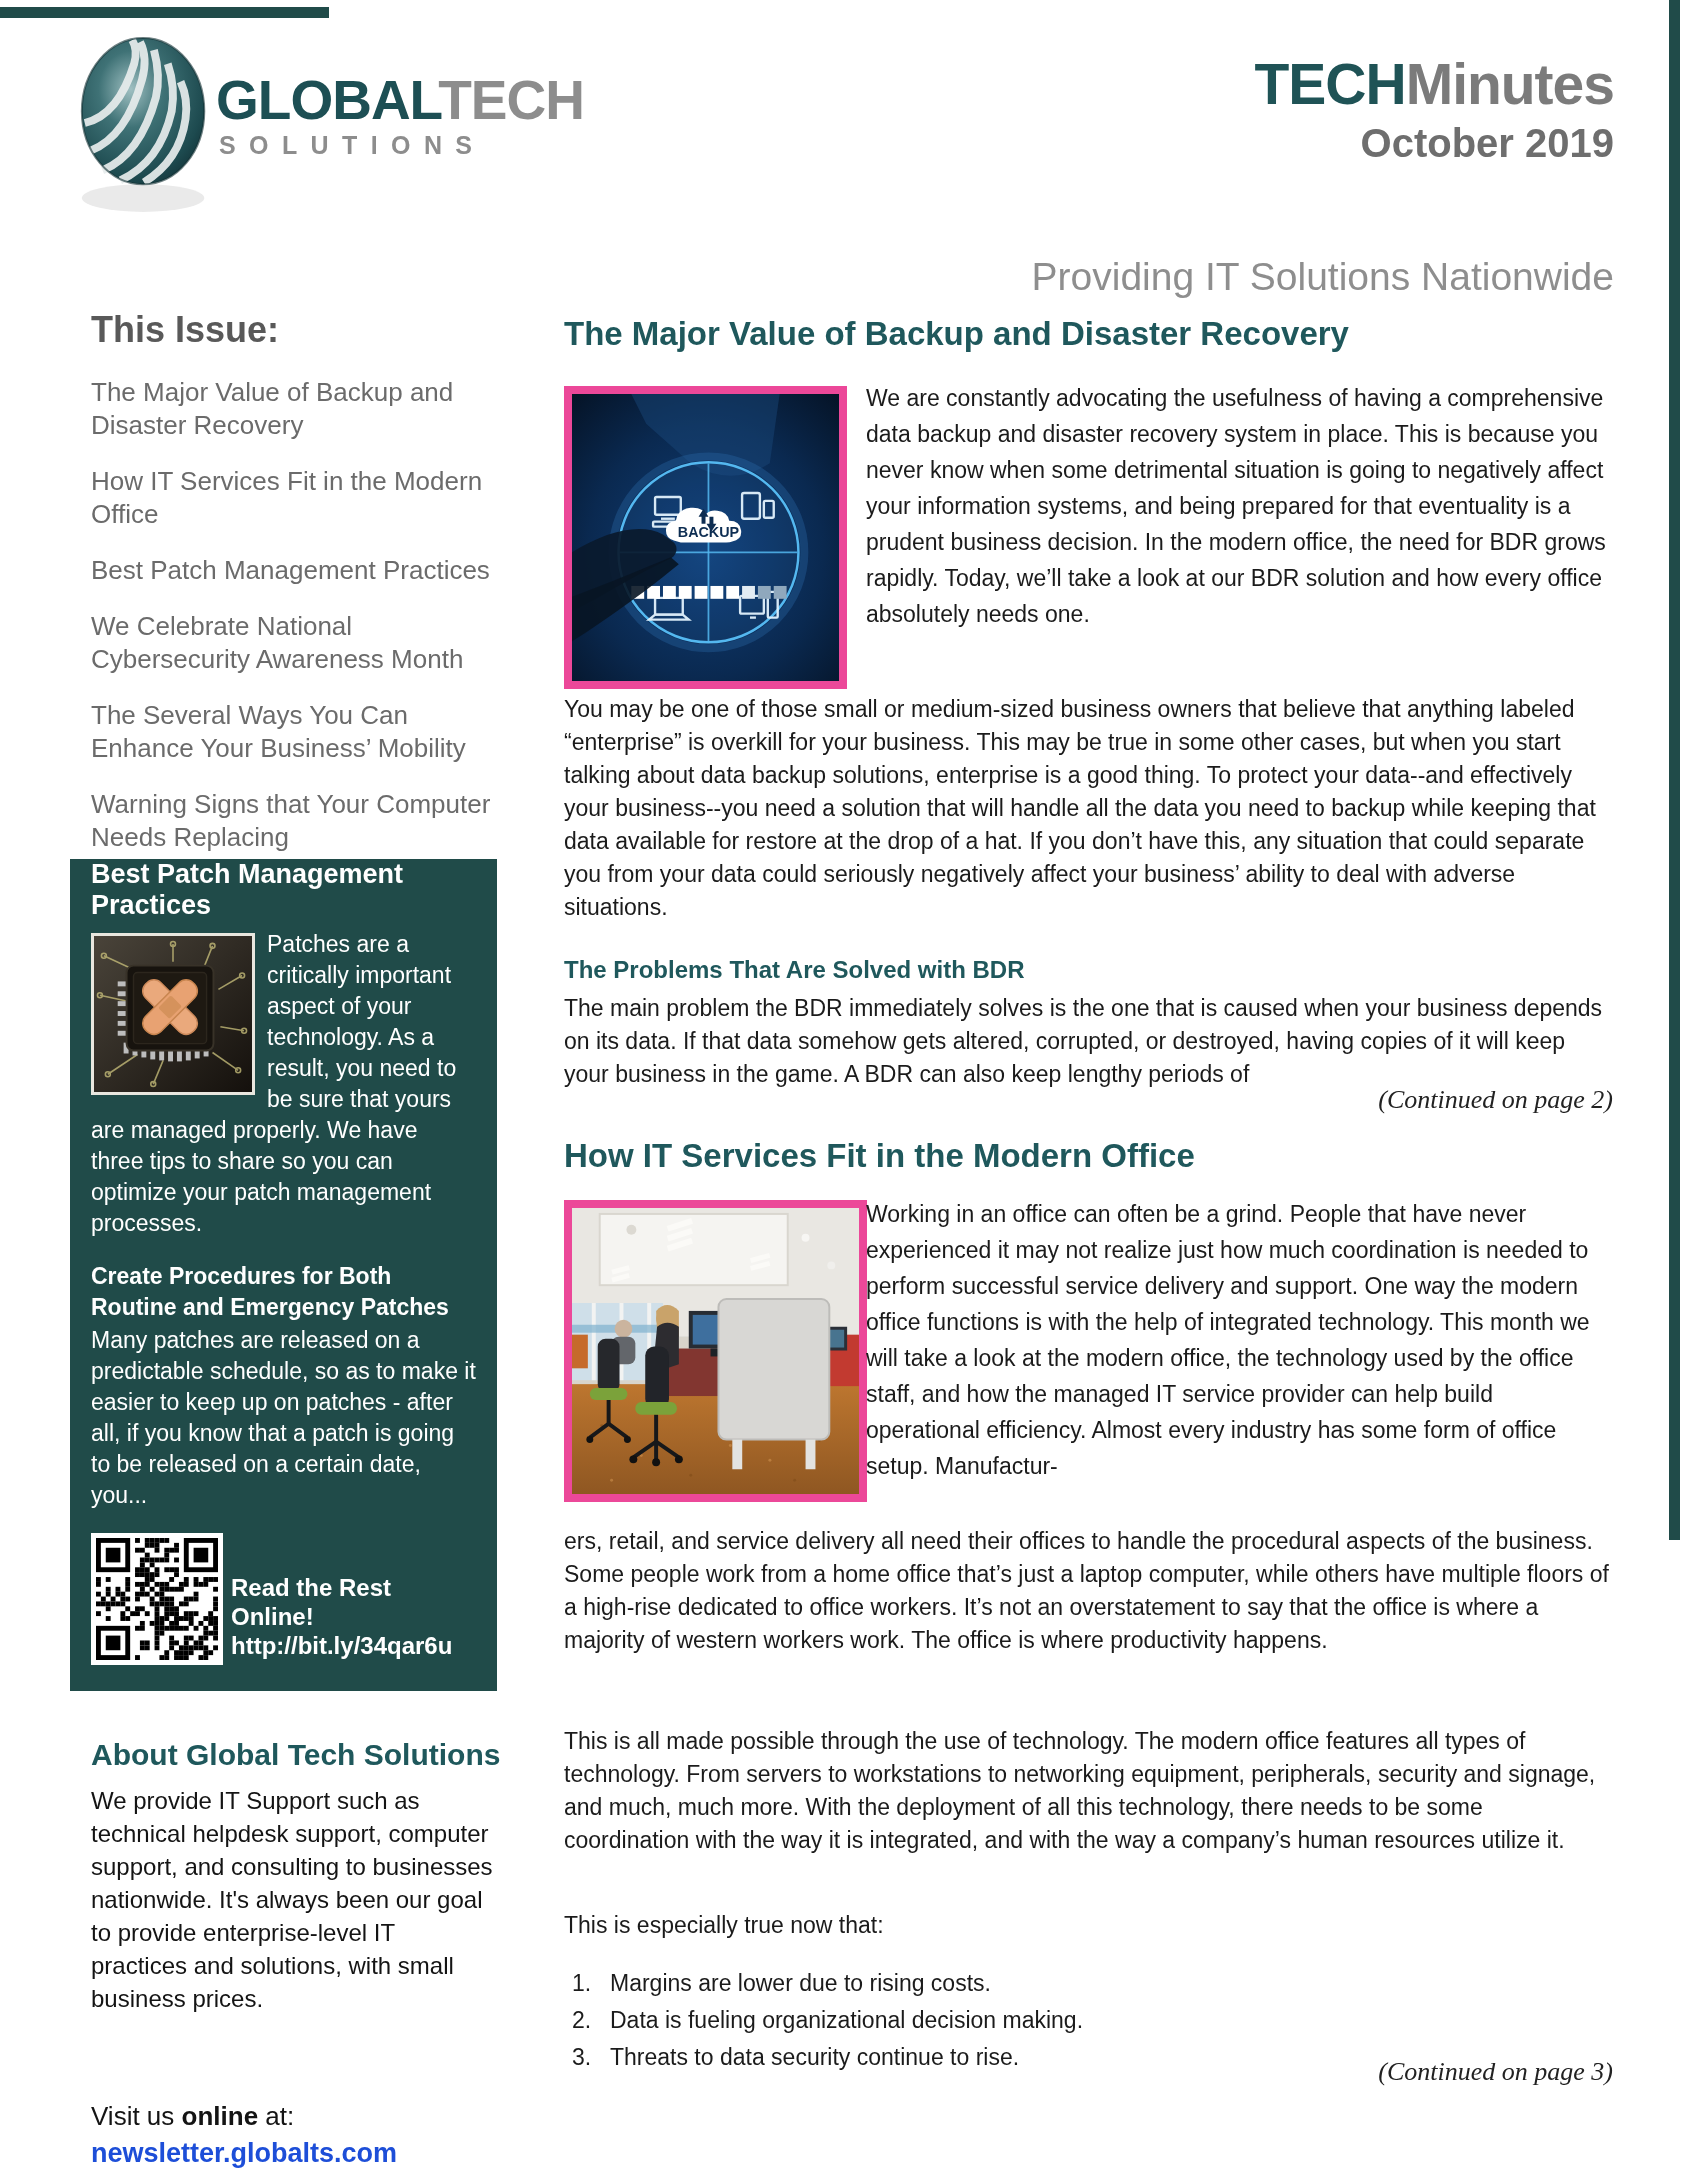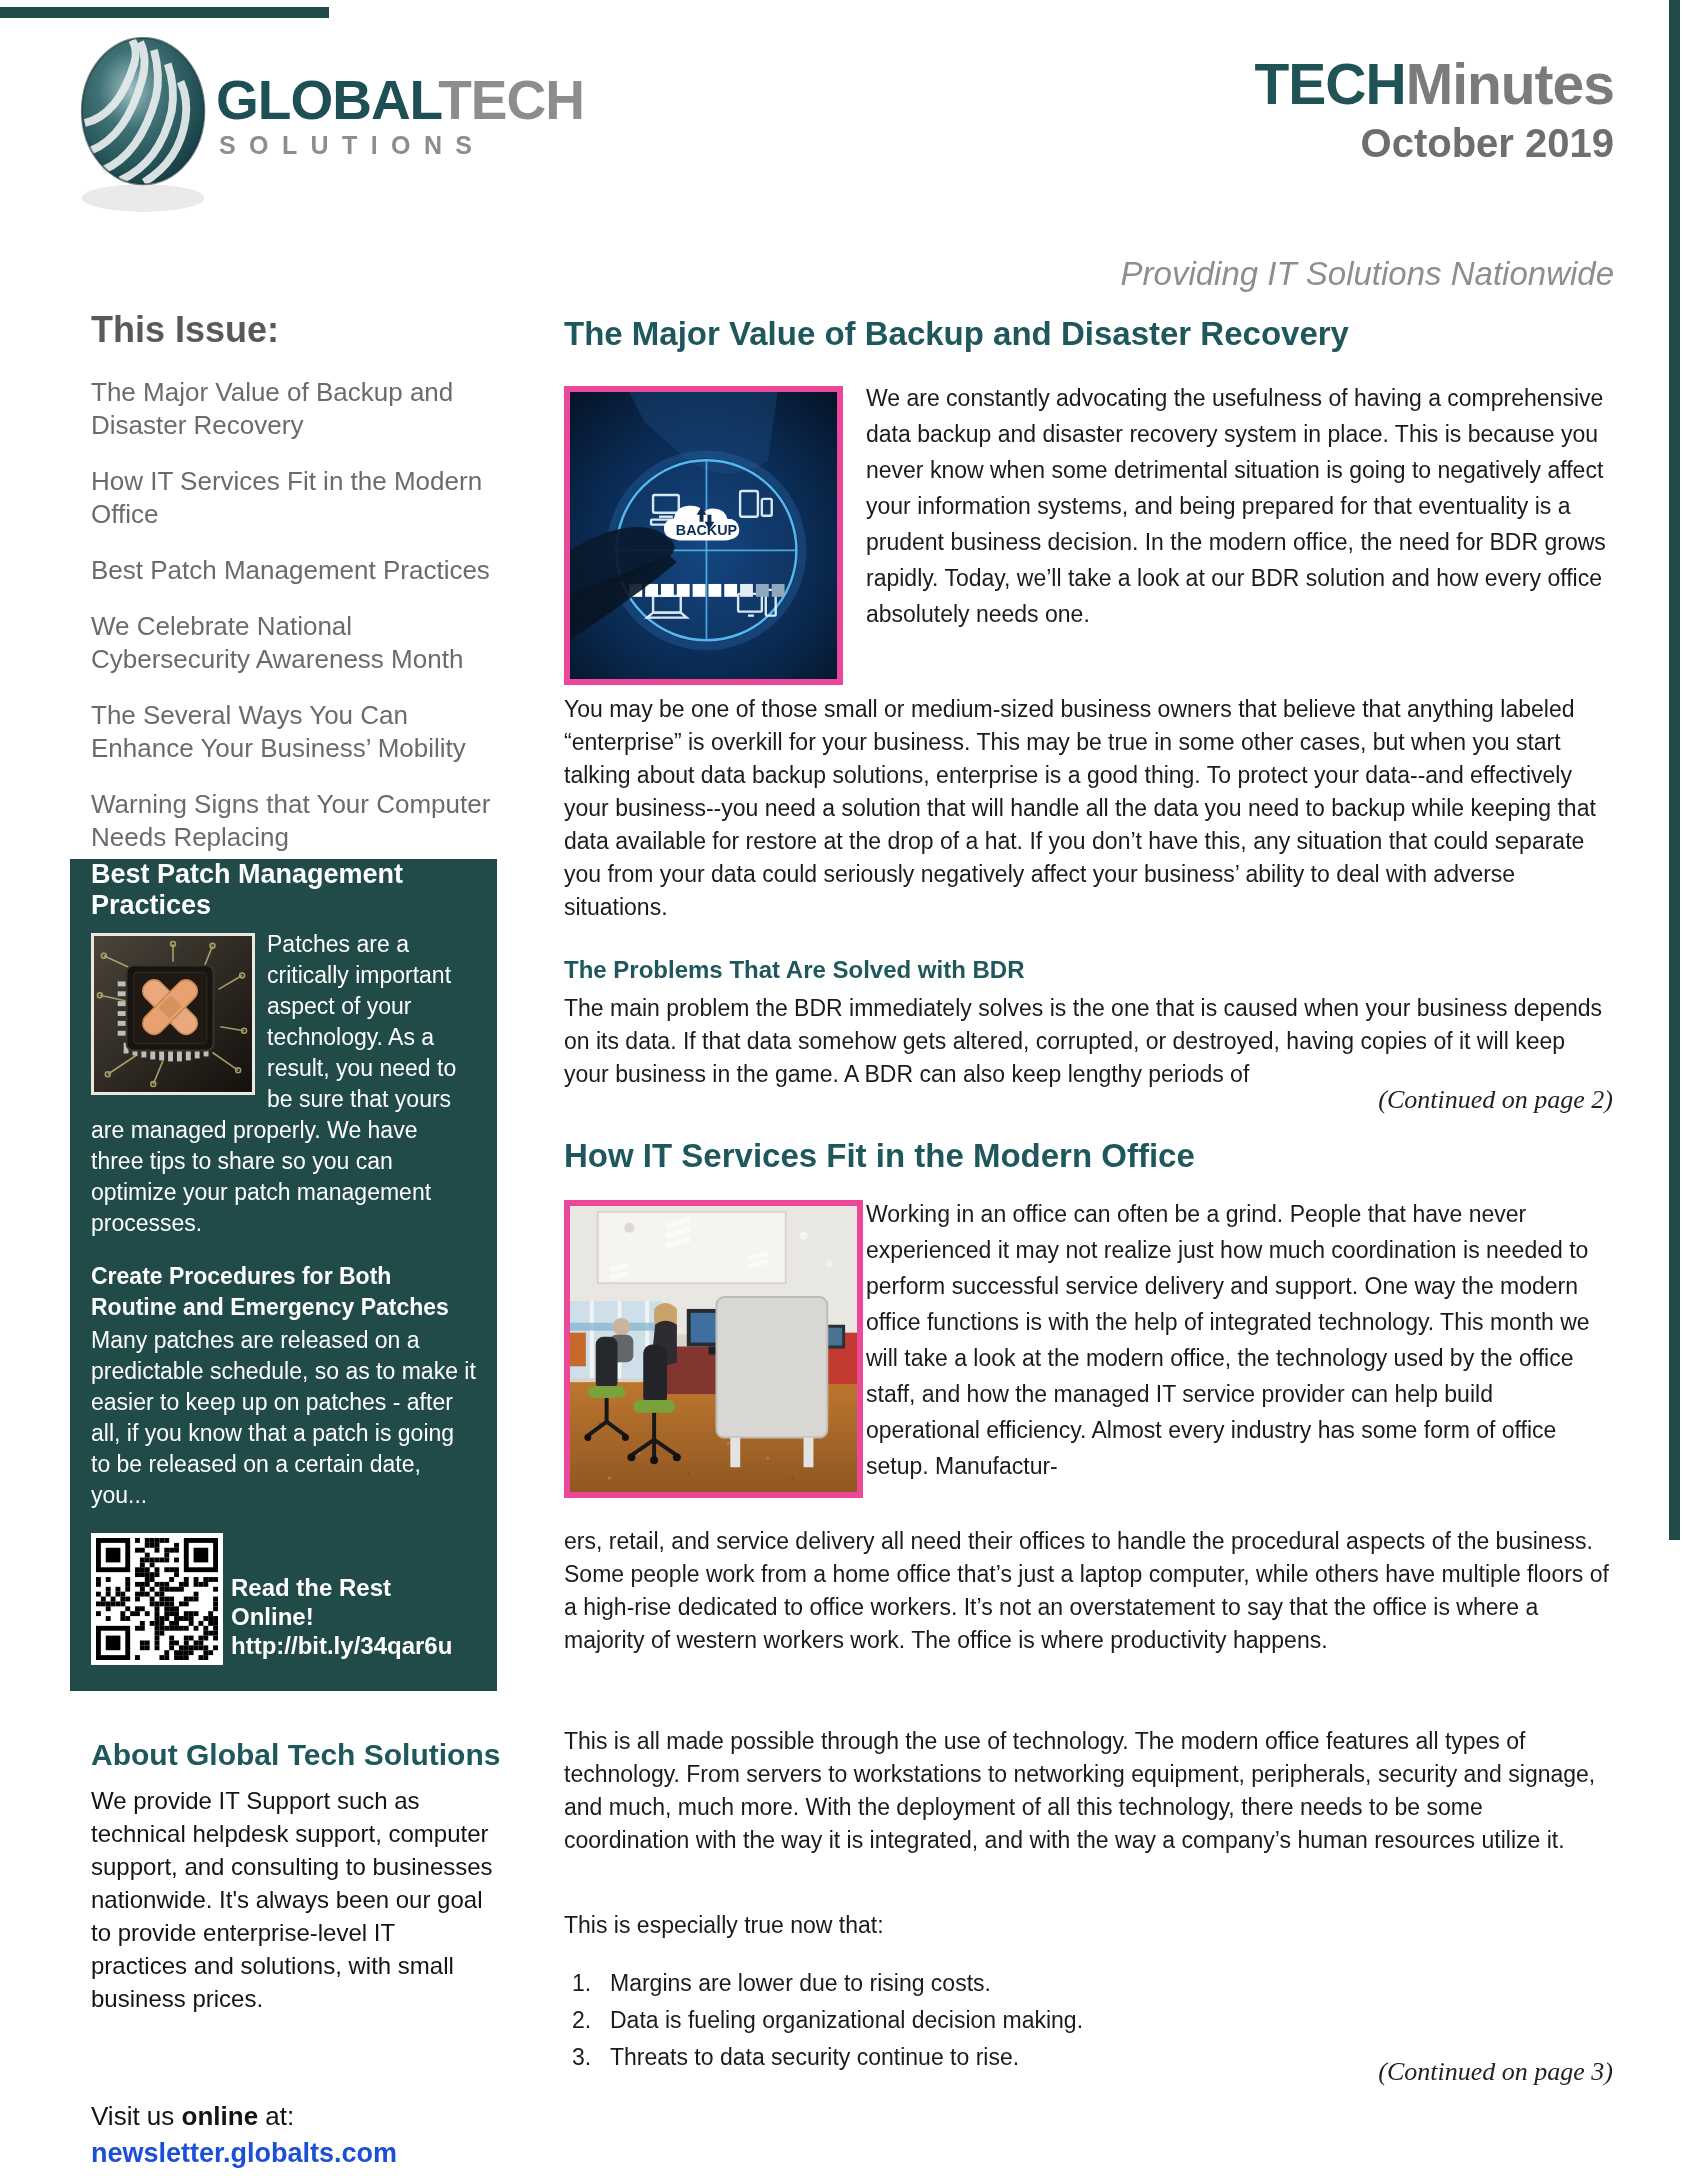--- a/index.html
+++ b/index.html
@@ -9,21 +9,21 @@
 
   
   .bar-top{left:0;top:7px;width:329px;height:11px;background:#204b49;}
   .bar-right{left:1669px;top:0;width:11px;height:1540px;background:#204b49;}
 
   
   .masthead{right:69px;top:51px;text-align:right;font-weight:bold;font-size:57px;letter-spacing:-1px;}
   .masthead .t{color:#1f5356;}
   .masthead .m{color:#7b7b7b;font-weight:600;}
   .issue-date{right:69px;top:121px;text-align:center;font-weight:bold;font-size:40px;color:#6e6e6e;}
-  .tagline{right:69px;top:255px;text-align:right;font-style:italic;font-size:33px;color:#8e8e8e;}
+  .tagline{right:69px;top:255px;text-align:right;font-size:39px;color:#8e8e8e;}
 
   
   .logo-wrap{left:69px;top:20px;width:554px;height:208px;}
   .logo-text1{position:absolute;left:147px;top:48px;font-weight:bold;font-size:55px;letter-spacing:-1px;}
   .logo-text1 .g{color:#1d4f54;}
   .logo-text1 .t{color:#8d8d8d;}
   .logo-text2{position:absolute;left:150px;top:111px;font-size:25px;font-weight:bold;color:#8d8d8d;letter-spacing:13.4px;}
 
   
   .this-issue{left:91px;top:309px;font-size:36px;font-weight:bold;color:#595959;}
@@ -44,21 +44,21 @@
 
   
   .about-head{left:91px;top:1738px;font-size:30px;font-weight:bold;color:#1f585c;}
   .about-body{left:91px;top:1784px;width:406px;font-size:24px;line-height:33px;color:#141414;}
   .visit-line{left:91px;top:2101px;font-size:26px;color:#141414;}
   .visit-line b{font-weight:bold;}
   .website{left:91px;top:2138px;font-size:27px;font-weight:bold;color:#1d4ed8;}
 
   
   .a-title{left:564px;width:1049px;font-size:33px;font-weight:bold;color:#1f585c;}
-  .fig{border:6px solid #ec4899;background:#04101f;}
+  .fig{border:8px solid #ec4899;background:#04101f;}
   .wraptext{font-size:23px;line-height:36px;color:#1b1b1b;}
   .bodytext{font-size:23px;line-height:33px;color:#1b1b1b;}
   .subhead{font-size:24px;font-weight:bold;color:#1f585c;}
   .continued{width:1049px;left:564px;text-align:right;font-family:"Liberation Serif",serif;
              font-style:italic;font-size:26px;color:#222;}
   .num-row{display:flex;font-size:23px;line-height:37px;color:#1b1b1b;}
   .num-row .n{width:38px;flex:0 0 auto;}
 </style>
 </head>
 <body>

